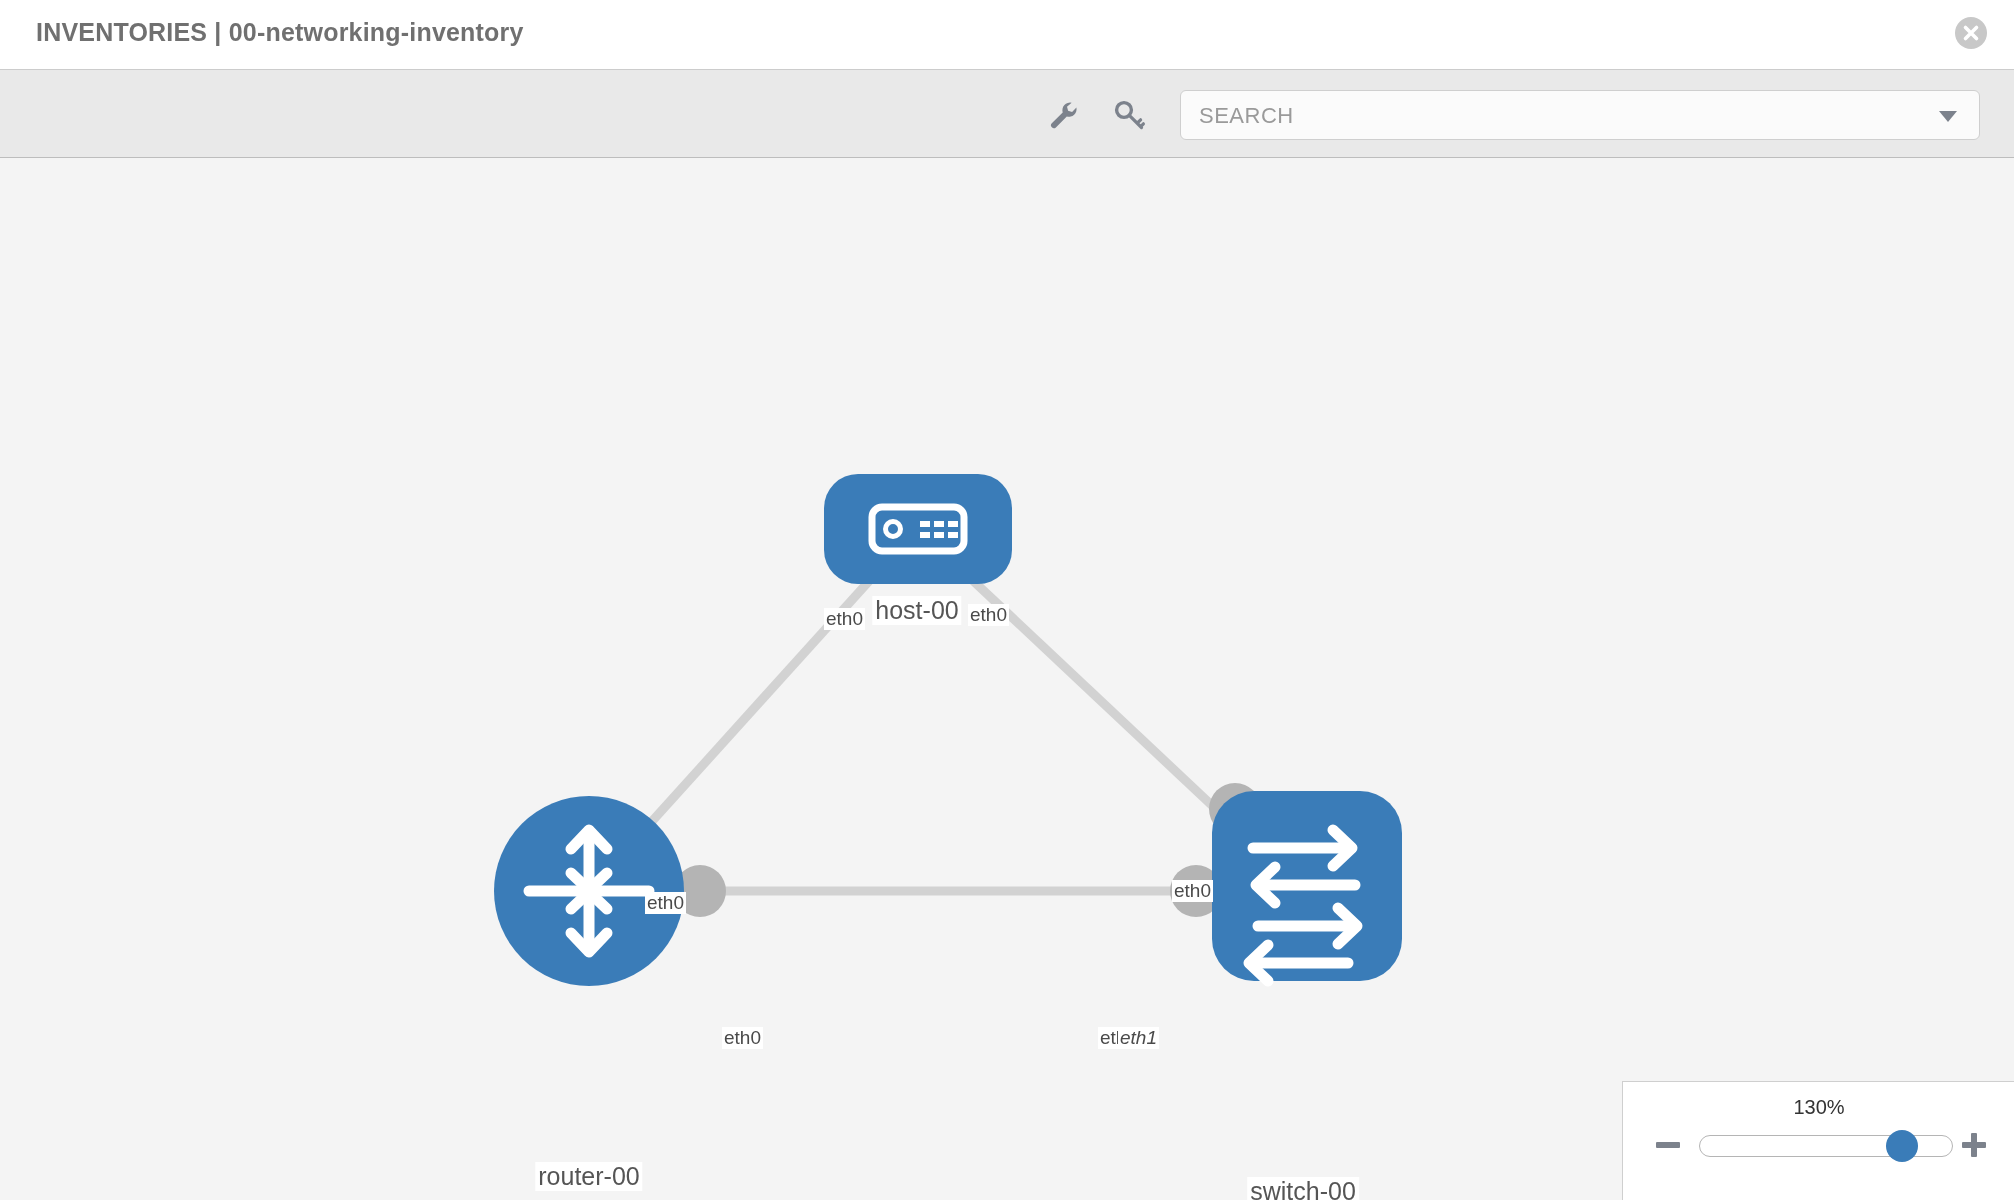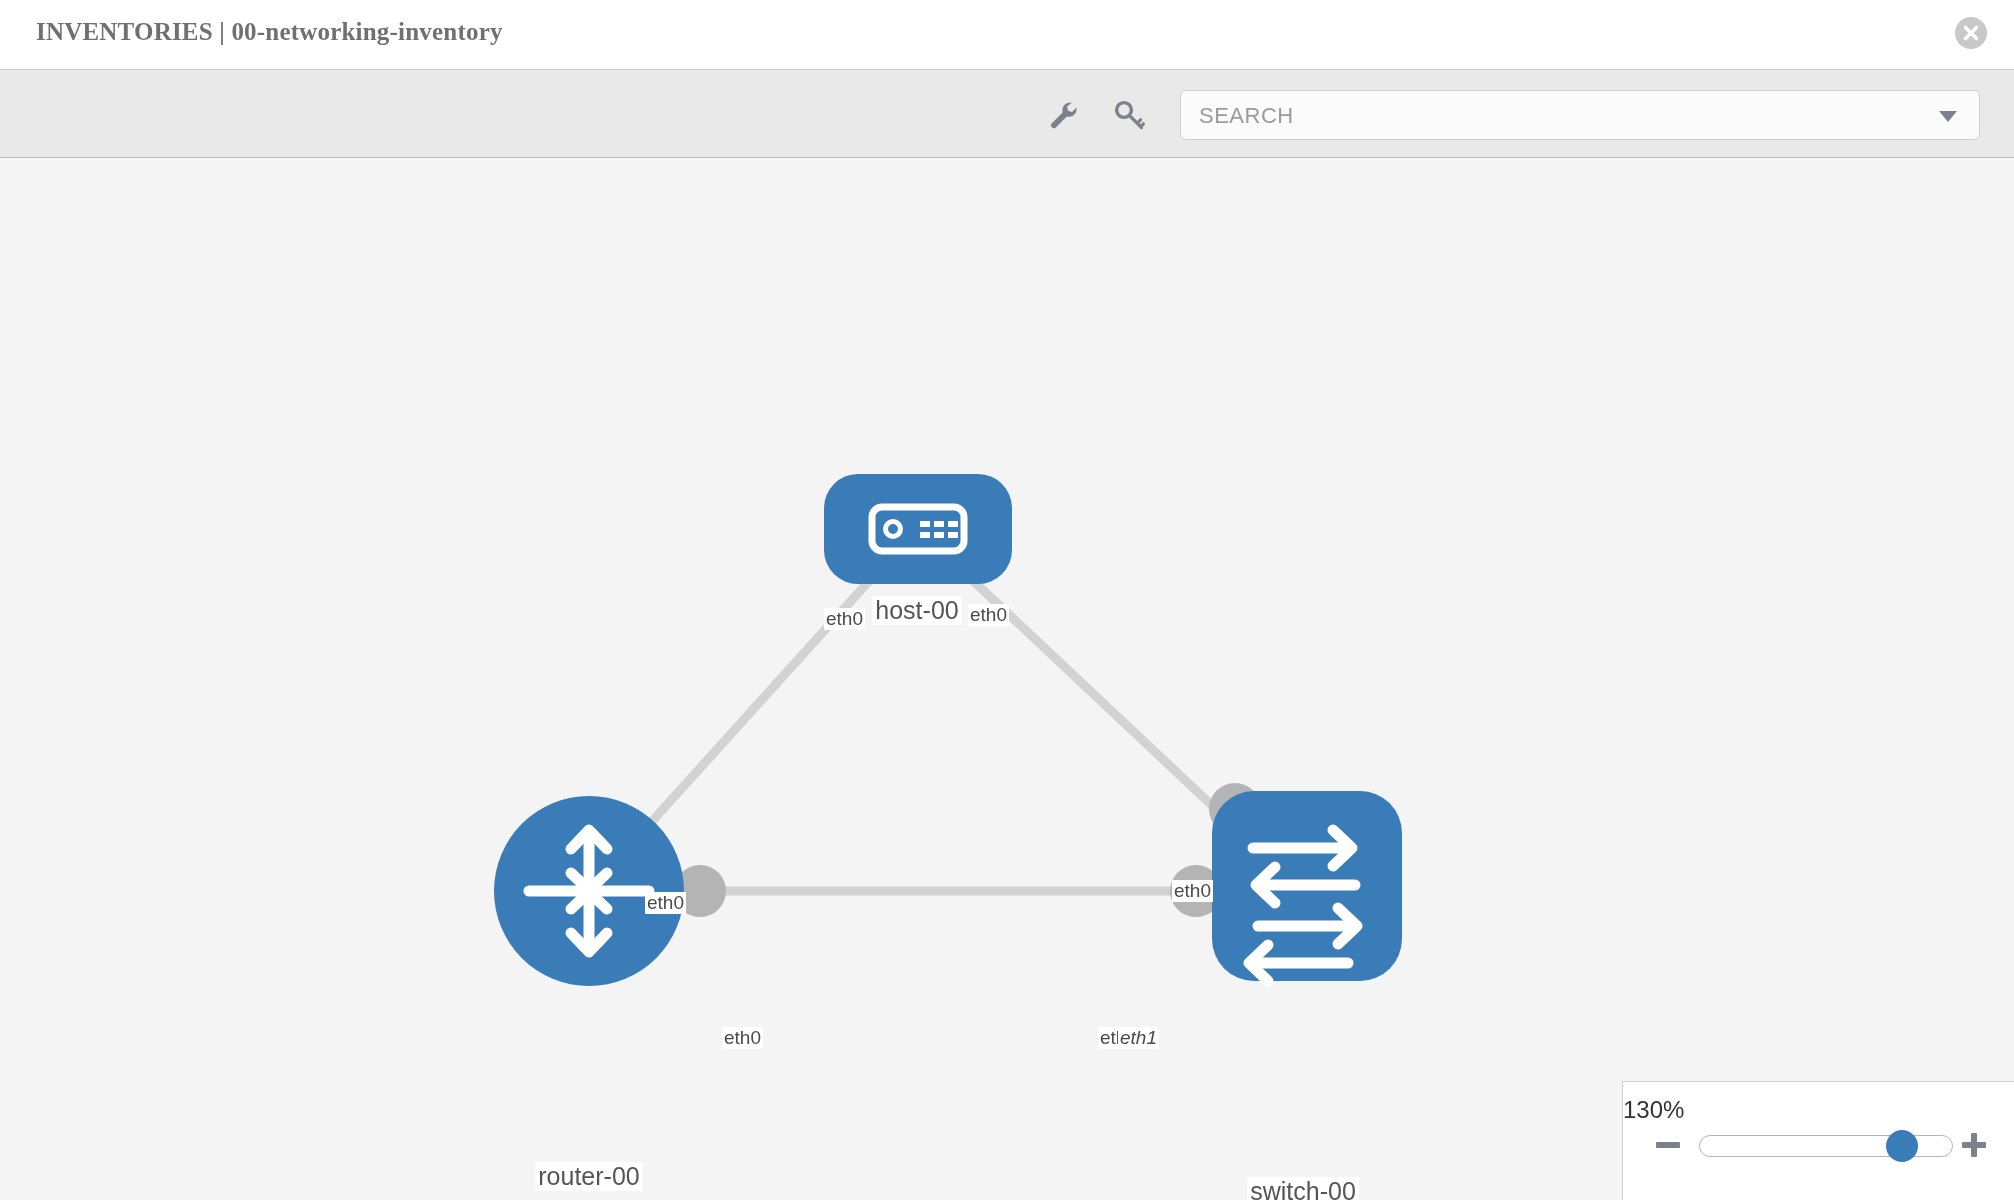--- a/index.html
+++ b/index.html
@@ -26,21 +26,20 @@
     box-sizing: border-box;
   }
   .page-title {
     position: absolute;
     left: 36px; top: 18px;
     font-size: 25px;
     font-weight: bold;
     color: #707070;
     letter-spacing: 0.2px;
     white-space: nowrap;
-    font-family: Liberation Serif, serif;
   }
   .close-btn {
     position: absolute;
     right: 26px; top: 16px;
     width: 34px; height: 34px;
     cursor: pointer;
   }
 
   
   .toolbar {
@@ -150,22 +149,22 @@
     background: #ffffff;
     border: 1px solid #cfcfcf;
     border-right: none;
     border-bottom: none;
     box-sizing: border-box;
   }
   .zoom-level {
     position: absolute;
     top: 14px; left: 0;
     width: 392px;
-    text-align: left;
-    font-size: 24px;
+    text-align: center;
+    font-size: 20px;
     color: #333333;
   }
   .zoom-minus, .zoom-plus {
     position: absolute;
     top: 48px;
     width: 30px; height: 30px;
     cursor: pointer;
   }
   .zoom-minus { left: 30px; }
   .zoom-plus  { left: 336px; }

